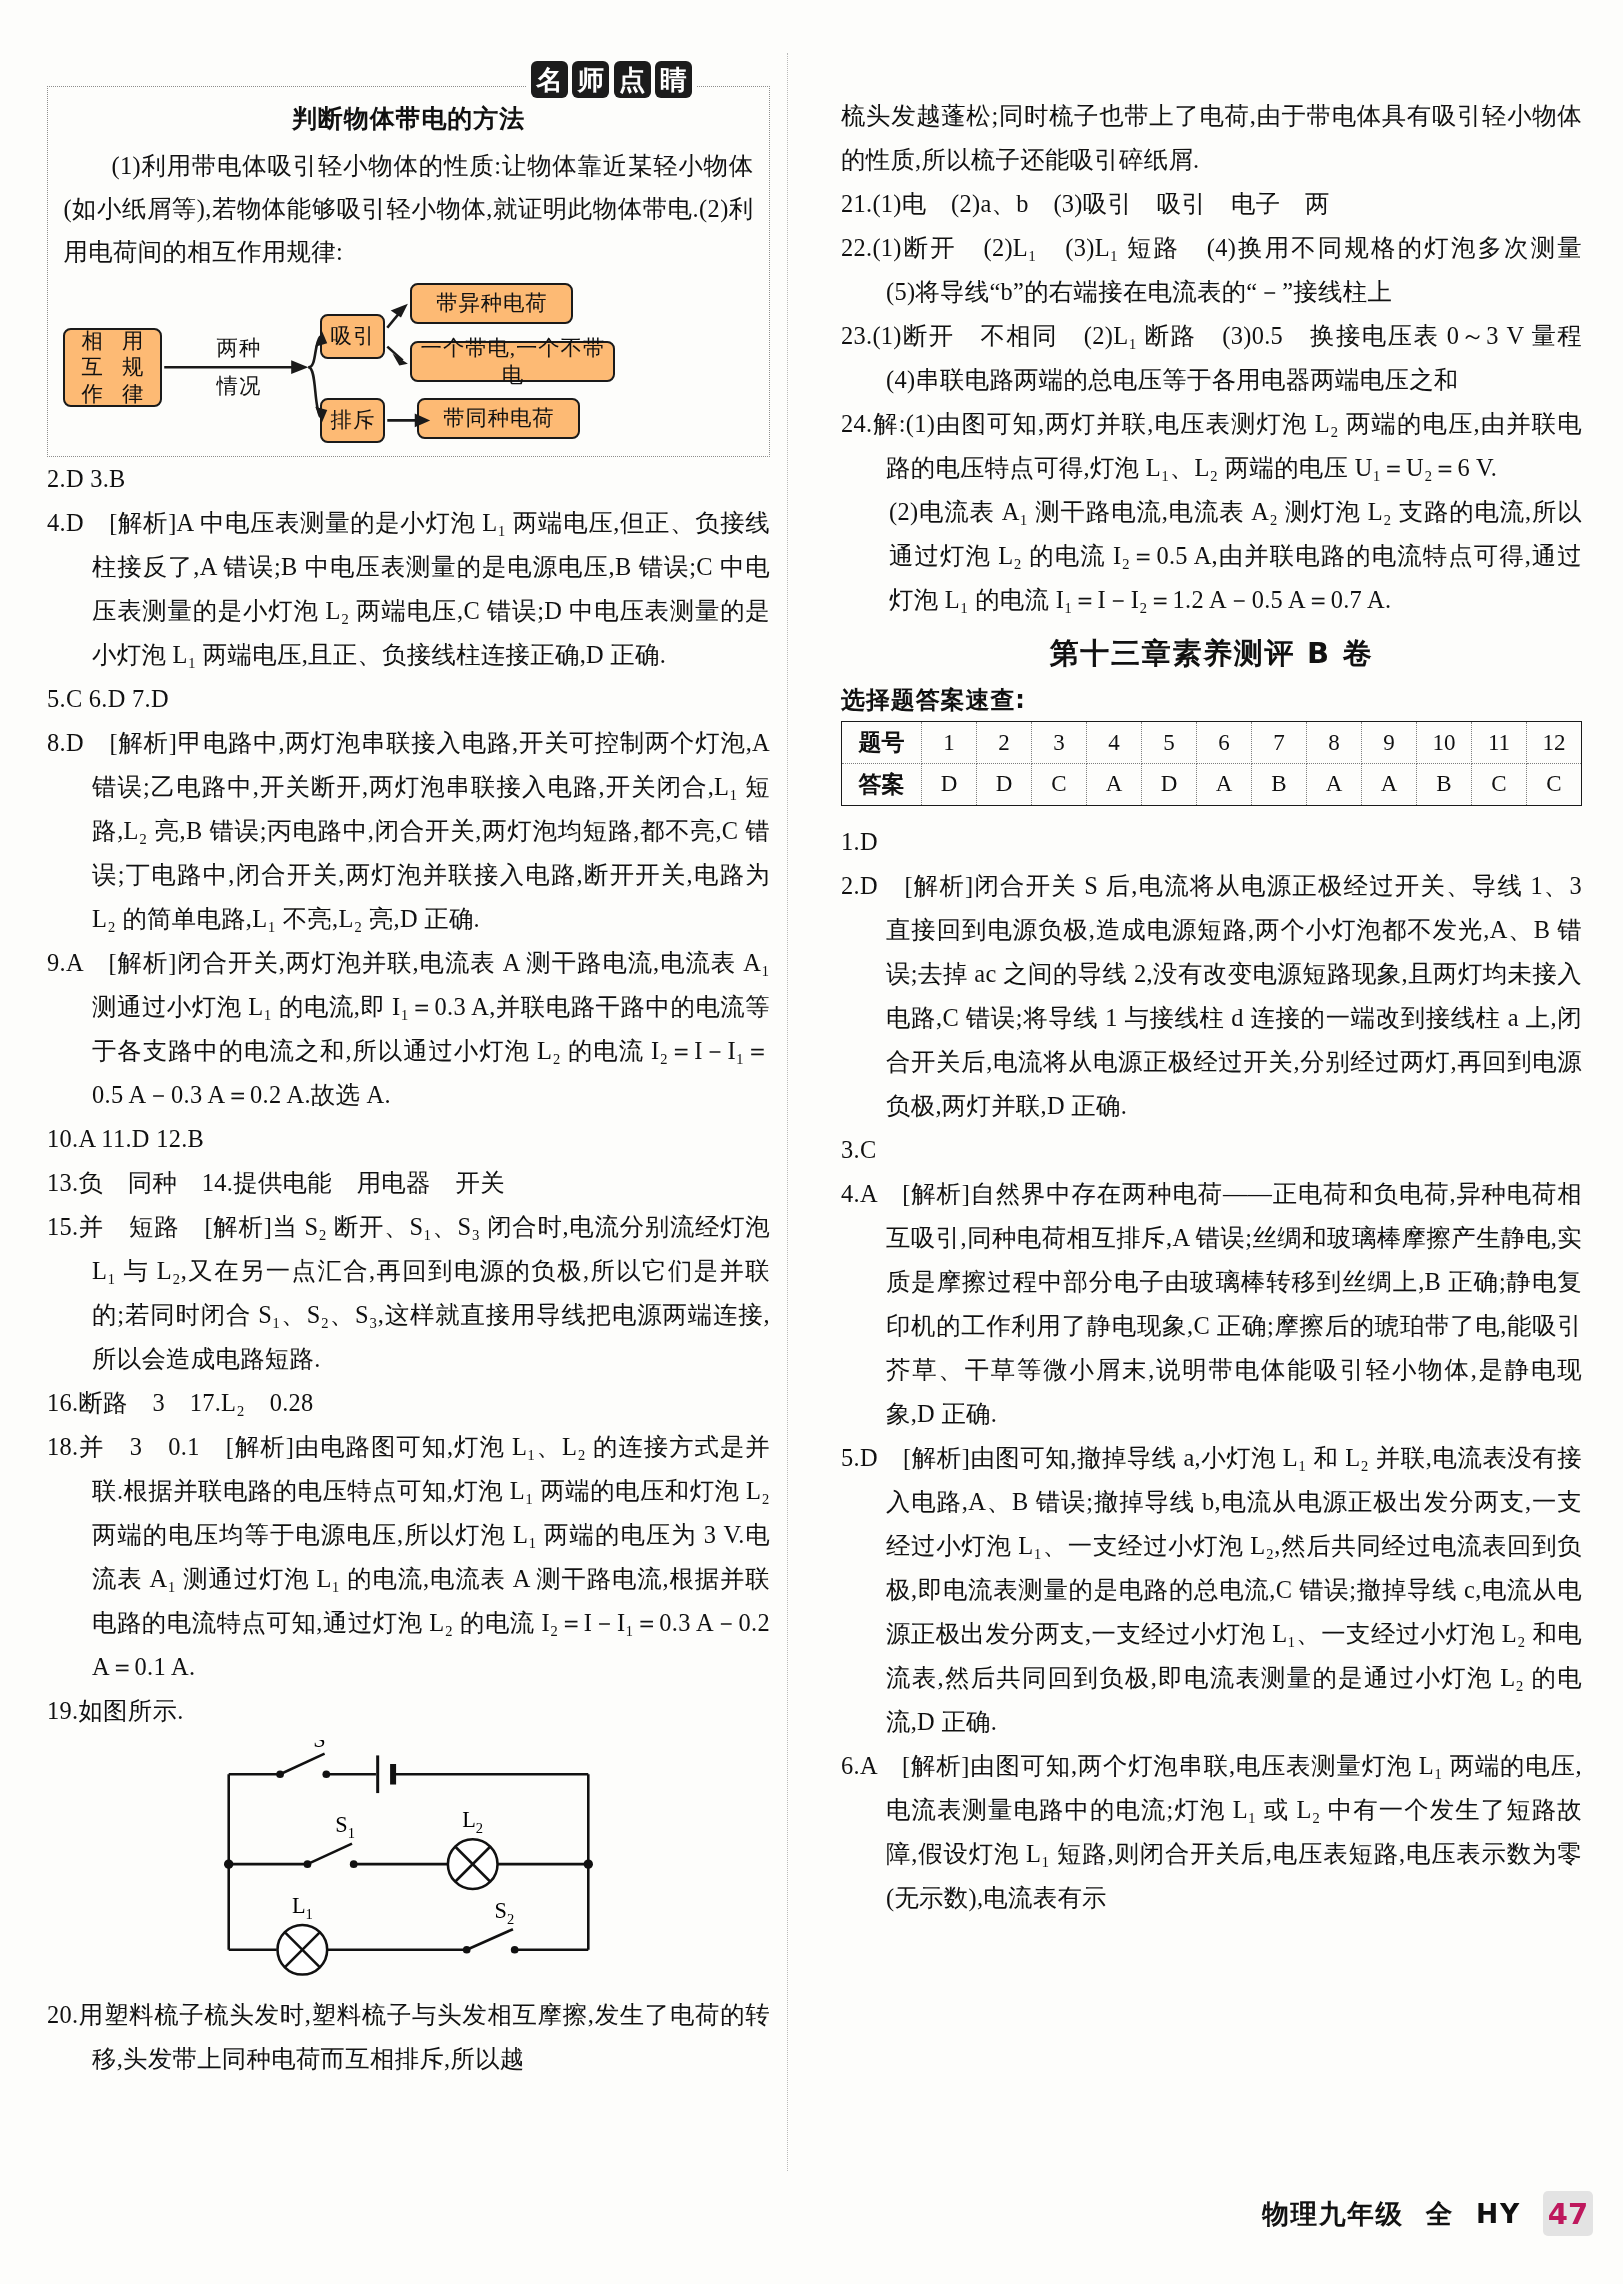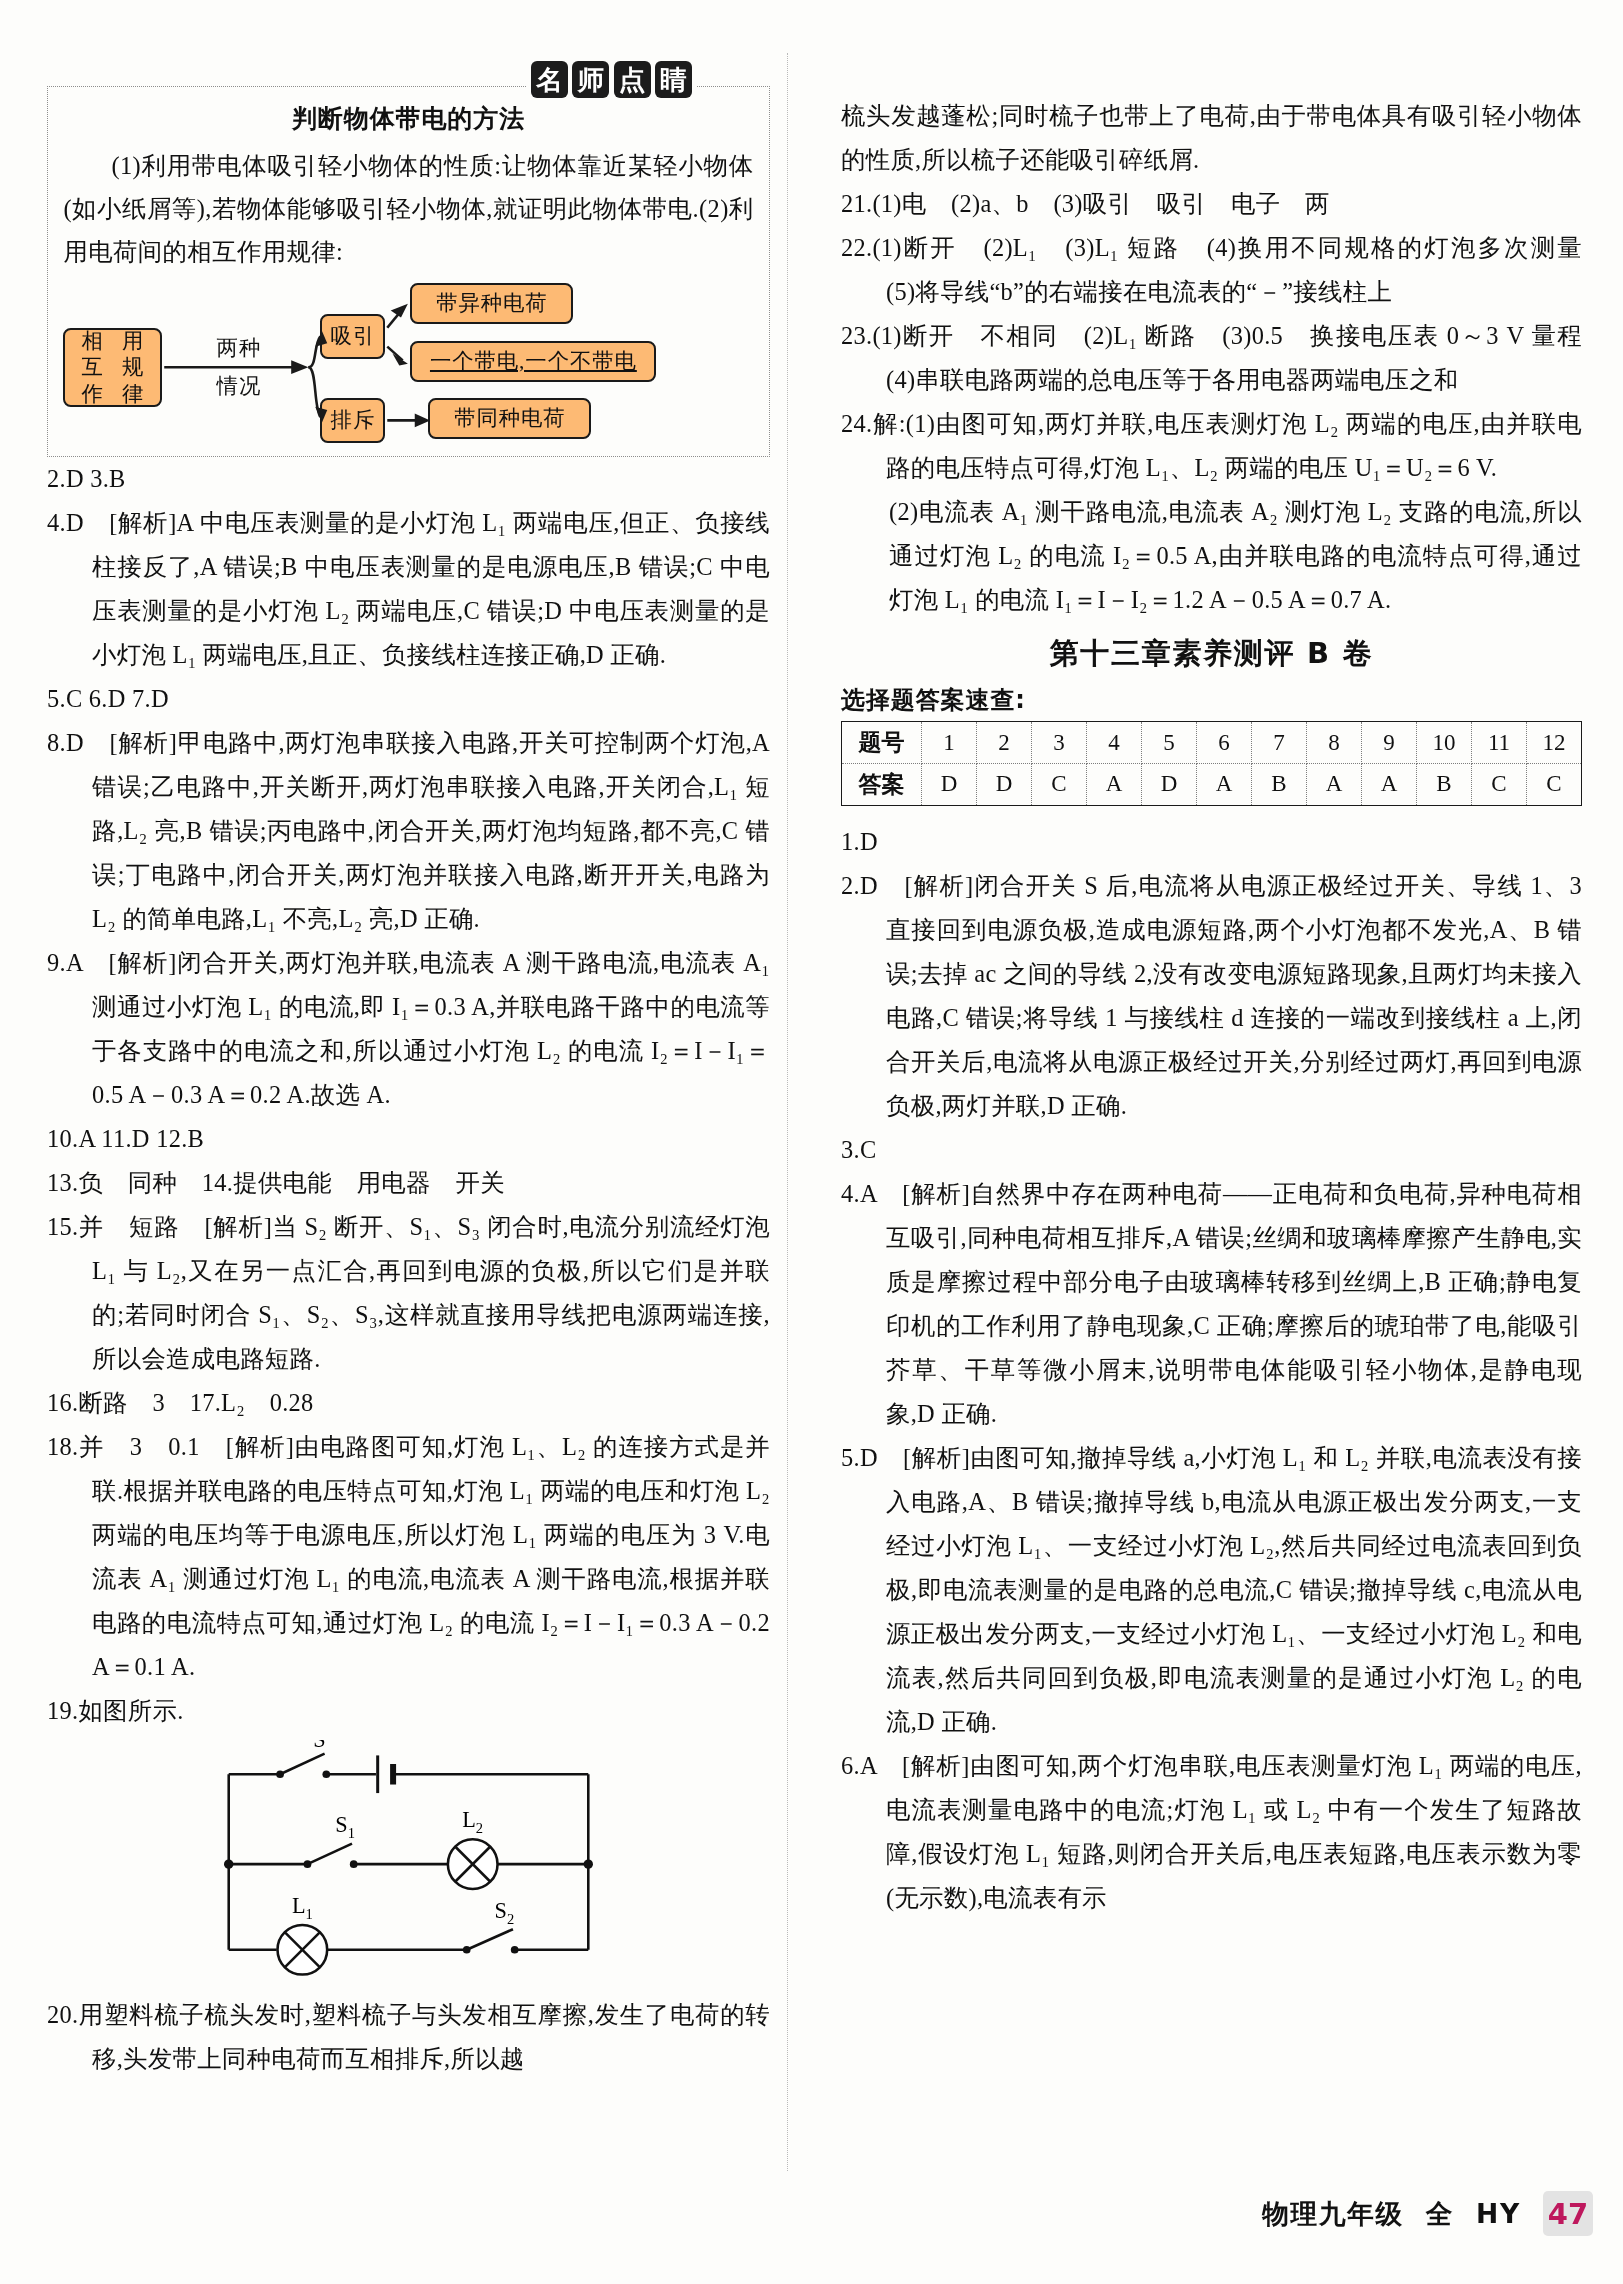--- a/index.html
+++ b/index.html
@@ -86,22 +86,22 @@
     text-align:center;
     display:flex;align-items:center;justify-content:center;
     padding:3.4px 6.9px;
     box-sizing:border-box;
     letter-spacing:0.9px;
   }
   .f-rule{left:0px;top:50px;width:99px;height:79px;flex-direction:row;}
   .f-attract{left:257px;top:36px;width:65px;height:45px;}
   .f-repel{left:257px;top:120px;width:65px;height:45px;}
   .f-diff{left:347px;top:5.1px;width:163px;height:41px;}
-  .f-onecharged{left:347px;top:63px;width:246px;height:41px;text-decoration:underline;}
-  .f-same{left:365px;top:120px;width:163px;height:41px;}
+  .f-onecharged{left:347px;top:63px;width:205px;height:41px;}
+  .f-same{left:354px;top:120px;width:163px;height:41px;}
   .f-label{
     position:absolute;left:120px;top:51px;
     width:111px;text-align:center;
     font-size:21.4px;line-height:38px;
     letter-spacing:0.9px;
   }
 
   
   .ans{
     font-size:24.4px;

